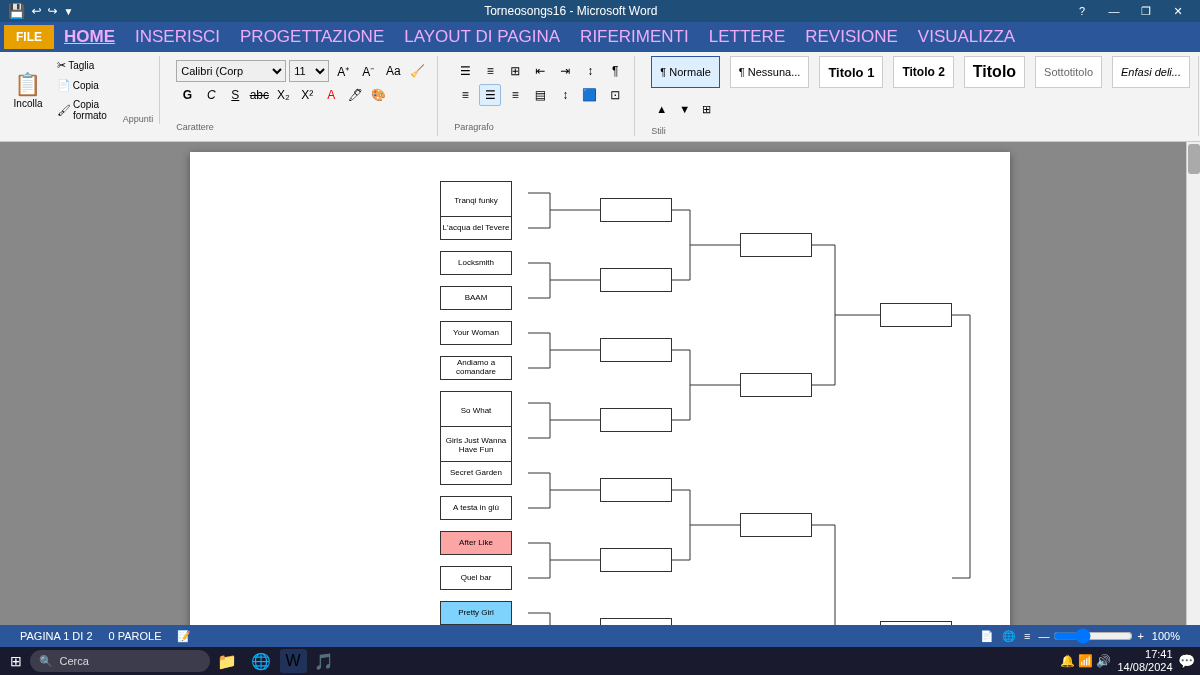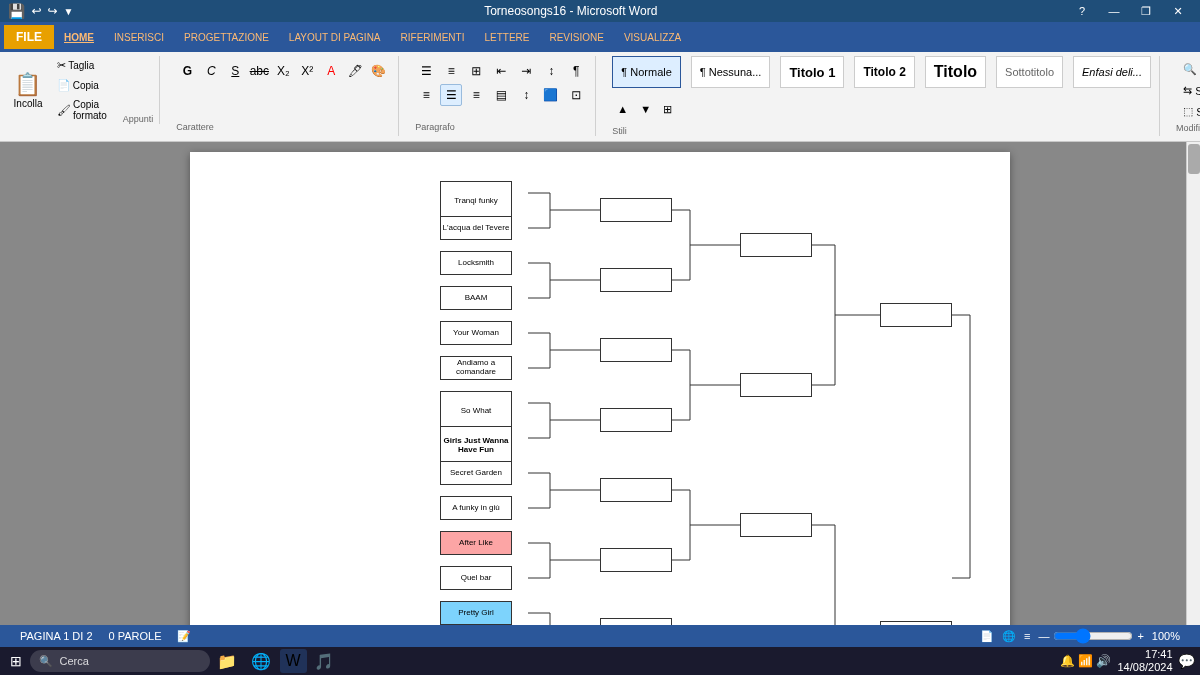--- a/index.html
+++ b/index.html
@@ -32,23 +32,23 @@
       background: #e8a000;
       color: white;
       padding: 4px 12px;
       font-size: 12px;
       font-weight: bold;
       cursor: pointer;
       height: 24px;
       display: flex; align-items: center;
     }
     #menubar .menu-item {
-      color: #fdba74;
+      color: #f0abfc;
       padding: 4px 10px;
-      font-size: 10px;
+      font-size: 17px;
       cursor: pointer;
       height: 24px;
       display: flex; align-items: center;
     }
 
     
     #ribbon {
       background: #f3f3f3;
       border-bottom: 1px solid #c8c8c8;
       padding: 4px 8px;
@@ -222,20 +222,32 @@
     </div>
     <div class="small-clipboard-btns">
       <div class="ribbon-btn">✂ <span style="font-size:10px;">Taglia</span></div>
       <div class="ribbon-btn">📄 <span style="font-size:10px;">Copia</span></div>
       <div class="ribbon-btn">🖌 <span style="font-size:10px;">Copia formato</span></div>
     </div>
     <div style="font-size:9px;color:#666;margin-top:auto;align-self:flex-end;">Appunti</div>
   </div>
 
   <div class="ribbon-section" style="padding:4px 8px;">
+    <div class="ribbon-row">
+      <select class="font-select">
+        <option>Calibri (Corp</option>
+      </select>
+      <select class="font-size-select">
+        <option>11</option>
+      </select>
+      <button class="font-btn">A⁺</button>
+      <button class="font-btn">A⁻</button>
+      <button class="font-btn">Aa</button>
+      <button class="font-btn">🧹</button>
+    </div>
     <div class="ribbon-row font-btns">
       <button class="font-btn bold">G</button>
       <button class="font-btn italic">C</button>
       <button class="font-btn underline">S</button>
       <button class="font-btn" style="text-decoration:line-through;">abc</button>
       <button class="font-btn">X₂</button>
       <button class="font-btn">X²</button>
       <button class="font-btn" style="color:red;">A</button>
       <button class="font-btn">🖊</button>
       <button class="font-btn">🎨</button>
@@ -373,23 +385,23 @@
       </svg>
 
       <div style="position:absolute;left:0;top:0;">
           <div style="position: absolute; top: 9px; left: 220px; border: 1px solid rgb(51, 51, 51); width: 72px; height: 40px; display: flex; align-items: center; justify-content: center; font-size: 8px; text-align: center; background: white; line-height: 1.1;">Tranqi funky</div>
           <div style="position: absolute; top: 44px; left: 220px; border: 1px solid rgb(51, 51, 51); width: 72px; height: 24px; display: flex; align-items: center; justify-content: center; font-size: 8px; text-align: center; background: white; line-height: 1.1;">L'acqua del Tevere</div>
           <div style="position: absolute; top: 79px; left: 220px; border: 1px solid rgb(51, 51, 51); width: 72px; height: 24px; display: flex; align-items: center; justify-content: center; font-size: 8px; text-align: center; background: white; line-height: 1.1;">Locksmith</div>
           <div style="position: absolute; top: 114px; left: 220px; border: 1px solid rgb(51, 51, 51); width: 72px; height: 24px; display: flex; align-items: center; justify-content: center; font-size: 8px; text-align: center; background: white; line-height: 1.1;">BAAM</div>
           <div style="position: absolute; top: 149px; left: 220px; border: 1px solid rgb(51, 51, 51); width: 72px; height: 24px; display: flex; align-items: center; justify-content: center; font-size: 8px; text-align: center; background: white; line-height: 1.1;">Your Woman</div>
           <div style="position: absolute; top: 184px; left: 220px; border: 1px solid rgb(51, 51, 51); width: 72px; height: 24px; display: flex; align-items: center; justify-content: center; font-size: 8px; text-align: center; background: white; line-height: 1.1;">Andiamo a comandare</div>
           <div style="position: absolute; top: 219px; left: 220px; border: 1px solid rgb(51, 51, 51); width: 72px; height: 40px; display: flex; align-items: center; justify-content: center; font-size: 8px; text-align: center; background: white; line-height: 1.1;">So What</div>
-          <div style="position: absolute; top: 254px; left: 220px; border: 1px solid rgb(51, 51, 51); width: 72px; height: 39px; display: flex; align-items: center; justify-content: center; font-size: 8px; text-align: center; background: white; line-height: 1.1; font-weight: bold;">Girls Just Wanna Have Fun</div>
+          <div style="position: absolute; top: 254px; left: 220px; border: 1px solid rgb(51, 51, 51); width: 72px; height: 39px; display: flex; align-items: center; justify-content: center; font-size: 8px; text-align: center; background: white; line-height: 1.1;">Girls Just Wanna Have Fun</div>
           <div style="position: absolute; top: 289px; left: 220px; border: 1px solid rgb(51, 51, 51); width: 72px; height: 24px; display: flex; align-items: center; justify-content: center; font-size: 8px; text-align: center; background: white; line-height: 1.1;">Secret Garden</div>
-          <div style="position: absolute; top: 324px; left: 220px; border: 1px solid rgb(51, 51, 51); width: 72px; height: 24px; display: flex; align-items: center; justify-content: center; font-size: 8px; text-align: center; background: white; line-height: 1.1;">A funky in giù</div>
+          <div style="position: absolute; top: 324px; left: 220px; border: 1px solid rgb(51, 51, 51); width: 72px; height: 24px; display: flex; align-items: center; justify-content: center; font-size: 8px; text-align: center; background: white; line-height: 1.1;">A testa in giù</div>
           <div style="position: absolute; top: 359px; left: 220px; border: 1px solid rgb(51, 51, 51); width: 72px; height: 24px; display: flex; align-items: center; justify-content: center; font-size: 8px; text-align: center; background: #fca5a5; line-height: 1.1;">After Like</div>
           <div style="position: absolute; top: 394px; left: 220px; border: 1px solid rgb(51, 51, 51); width: 72px; height: 24px; display: flex; align-items: center; justify-content: center; font-size: 8px; text-align: center; background: white; line-height: 1.1;">Quel bar</div>
           <div style="position: absolute; top: 429px; left: 220px; border: 1px solid rgb(51, 51, 51); width: 72px; height: 24px; display: flex; align-items: center; justify-content: center; font-size: 8px; text-align: center; background: #7dd3fc; line-height: 1.1;">Pretty Girl</div>
         </div>
 
       <div style="position:absolute;top:26px;left:380px;" class="match-slot"></div>
       <div style="position:absolute;top:96px;left:380px;" class="match-slot"></div>
       <div style="position:absolute;top:166px;left:380px;" class="match-slot"></div>
       <div style="position:absolute;top:236px;left:380px;" class="match-slot"></div>
       <div style="position:absolute;top:306px;left:380px;" class="match-slot"></div>

